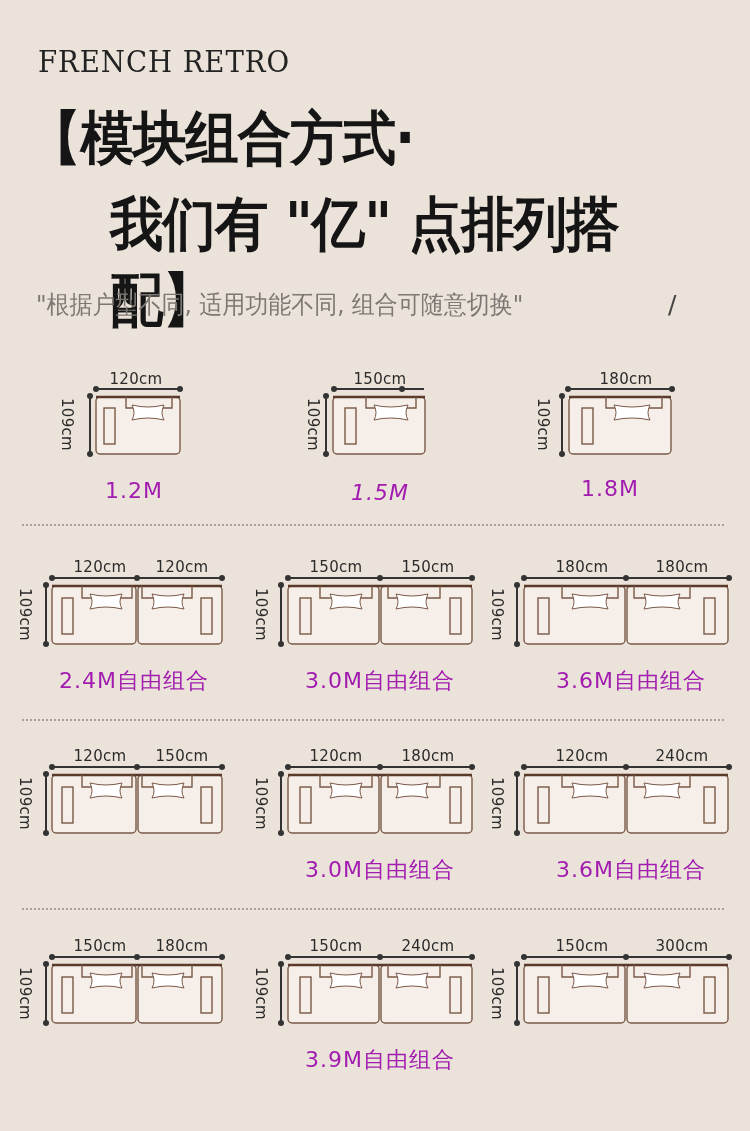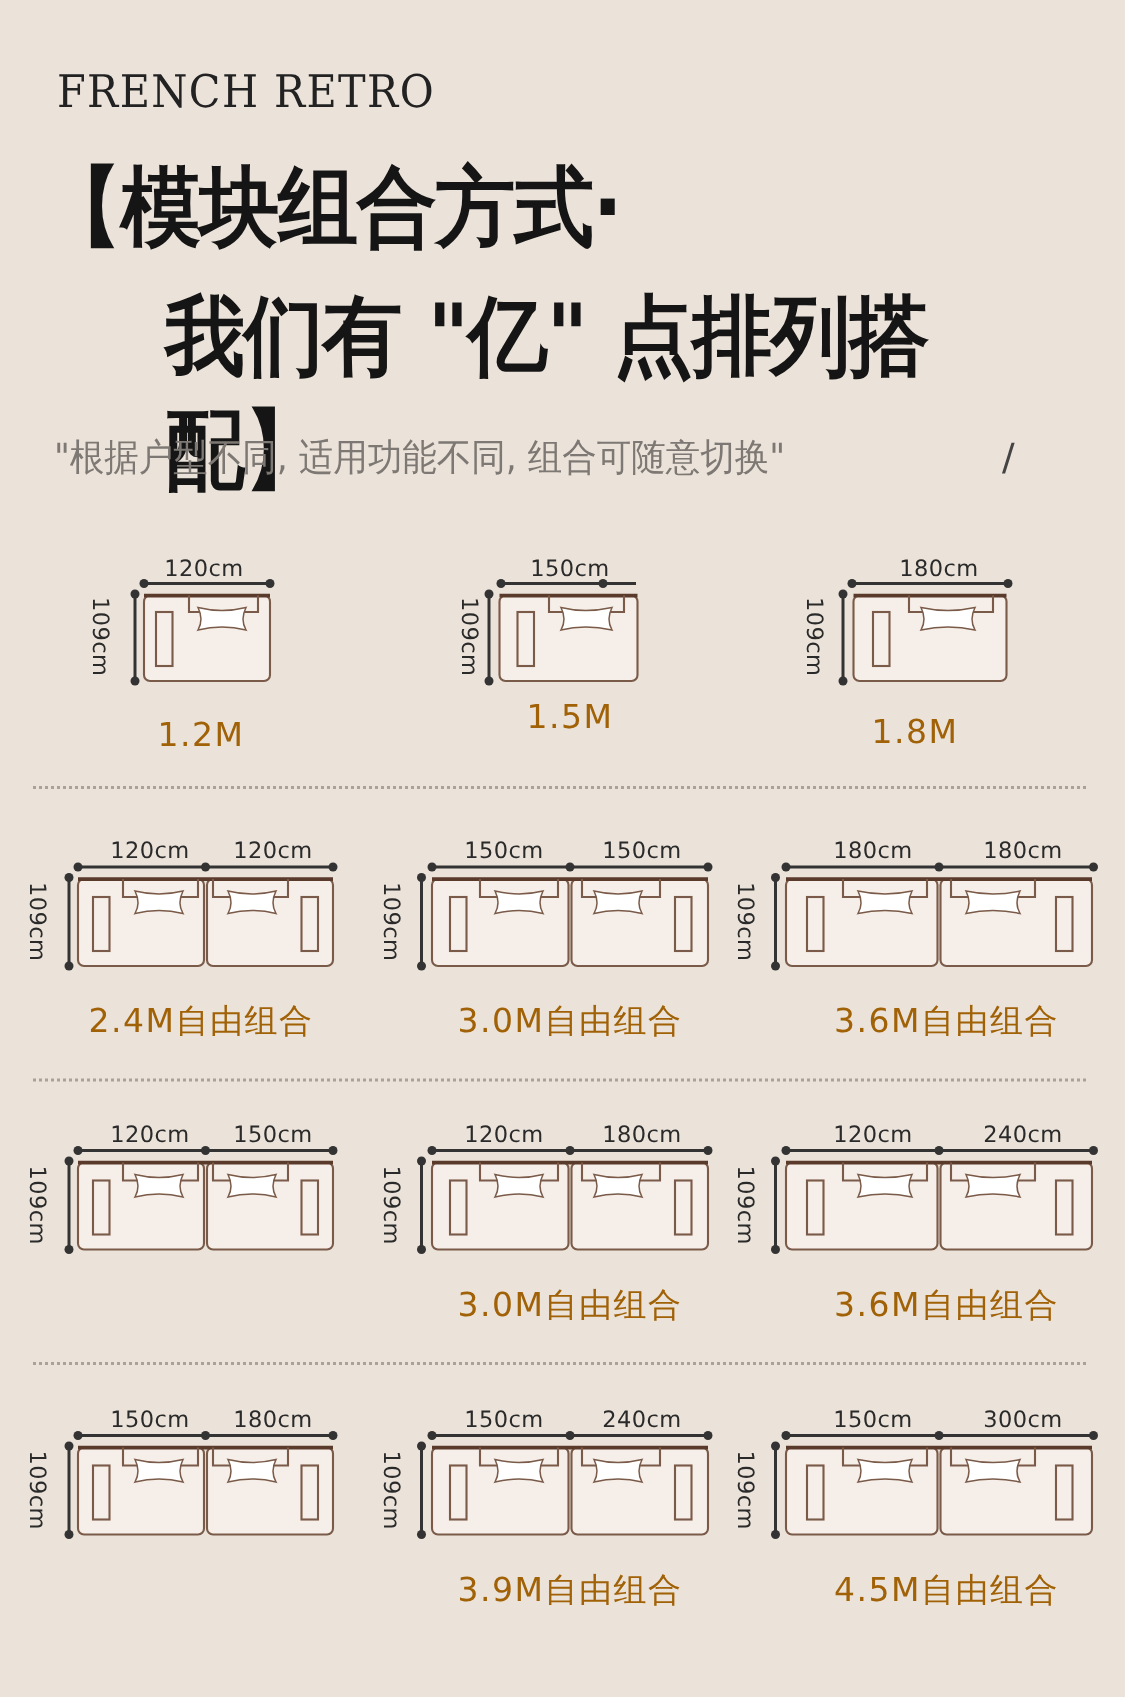--- a/index.html
+++ b/index.html
@@ -50,21 +50,21 @@
   .dim-top {
     position:absolute; font-size:15px; color:#2a2a2a;
     text-align:center; letter-spacing:0.3px;
   }
   .dim-side {
     position:absolute; font-size:15px; color:#2a2a2a;
     transform:rotate(90deg); transform-origin:left top;
     white-space:nowrap; letter-spacing:0.3px;
   }
   .cap {
-    position:absolute; font-size:22px; color:#a16207;
+    position:absolute; font-size:22px; color:#a21caf;
     text-align:center; white-space:nowrap; letter-spacing:1px;
   }
   svg { position:absolute; overflow:visible; }
 </style>
 </head>
 <body>
 
 <div class="brand">FRENCH RETRO</div>
 <div class="title1">【模块组合方式·</div>
 <div class="title2">我们有 "亿" 点排列搭配】</div>
@@ -99,21 +99,21 @@
       <circle cx="102" cy="21" r="3" fill="#333"></circle>
     <line x1="26" y1="28" x2="26" y2="86" stroke="#333" stroke-width="2"></line>
     <circle cx="26" cy="28" r="3" fill="#333"></circle>
       <circle cx="26" cy="86" r="3" fill="#333"></circle>
     <rect x="33" y="29" width="92" height="57" rx="4" fill="#f6eee8" stroke="#7a5a48" stroke-width="1.4"></rect>
     <line x1="33" y1="29" x2="125" y2="29" stroke="#5a3a2a" stroke-width="2.5"></line>
     <rect x="45" y="40" width="11" height="36" fill="none" stroke="#7a5a48" stroke-width="1.4"></rect>
     <path d="M66 29 V40 H116 V29" fill="none" stroke="#7a5a48" stroke-width="1.4"></path>
     <path d="M74 37 Q90 41 108 37 Q104 45 108 52 Q90 48 74 52 Q78 45 74 37 Z" fill="#fff" stroke="#7a5a48" stroke-width="1"></path>
   </svg>
-  <div class="cap" style="left:30px;top:98px;width:100px;">1.5M</div>
+  <div class="cap" style="left:30px;top:112px;width:100px;font-style:italic;">1.5M</div>
 </div>
 
 <div class="item" style="left:530px;top:368px;width:150px;height:140px;">
   <div class="dim-top" style="left:52px;top:2px;width:88px;">180cm</div>
   <div class="dim-side" style="left:22px;top:30px;">109cm</div>
   <svg width="150" height="100">
     <line x1="38" y1="21" x2="142" y2="21" stroke="#333" stroke-width="2"></line>
     <circle cx="38" cy="21" r="3" fill="#333"></circle>
       <circle cx="142" cy="21" r="3" fill="#333"></circle>
     <line x1="32" y1="28" x2="32" y2="86" stroke="#333" stroke-width="2"></line>
@@ -345,14 +345,13 @@
     <rect x="38" y="28" width="101" height="58" rx="4" fill="#f6eee8" stroke="#7a5a48" stroke-width="1.4"></rect>
     <rect x="141" y="28" width="101" height="58" rx="4" fill="#f6eee8" stroke="#7a5a48" stroke-width="1.4"></rect>
     <line x1="38" y1="28" x2="242" y2="28" stroke="#5a3a2a" stroke-width="2.5"></line>
     <rect x="52" y="40" width="11" height="36" fill="none" stroke="#7a5a48" stroke-width="1.4"></rect>
     <rect x="218" y="40" width="11" height="36" fill="none" stroke="#7a5a48" stroke-width="1.4"></rect>
     <path d="M76 28 V40 H132 V28" fill="none" stroke="#7a5a48" stroke-width="1.4"></path>
     <path d="M148 28 V40 H204 V28" fill="none" stroke="#7a5a48" stroke-width="1.4"></path>
     <path d="M86 36 Q104 40 122 36 Q118 44 122 51 Q104 47 86 51 Q90 44 86 36 Z" fill="#fff" stroke="#7a5a48" stroke-width="1"></path>
     <path d="M158 36 Q176 40 194 36 Q190 44 194 51 Q176 47 158 51 Q162 44 158 36 Z" fill="#fff" stroke="#7a5a48" stroke-width="1"></path>
   </svg>
-  <div class="cap" style="left:55px;top:108px;width:180px;">4.5M自由组合</div>
 </div>
 
 </body></html>

